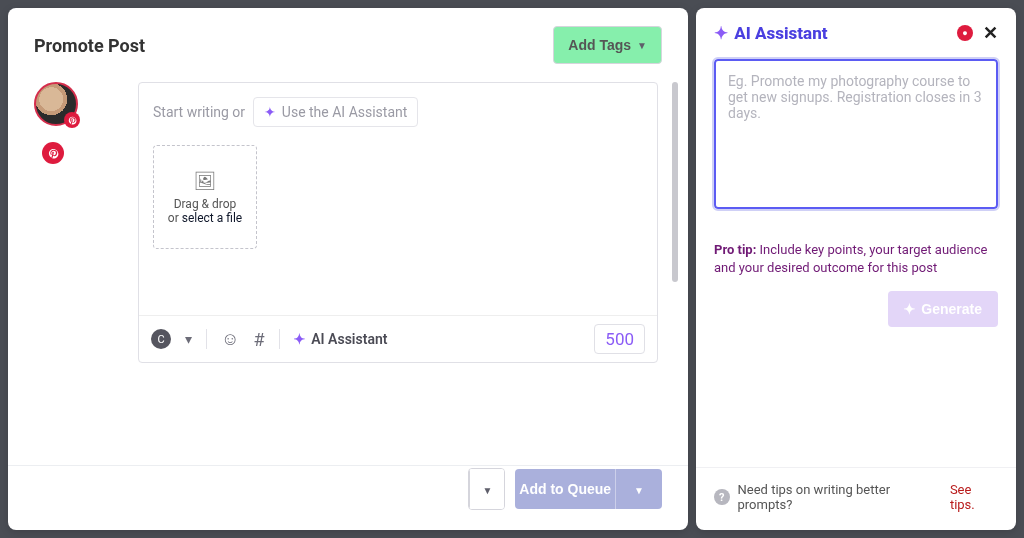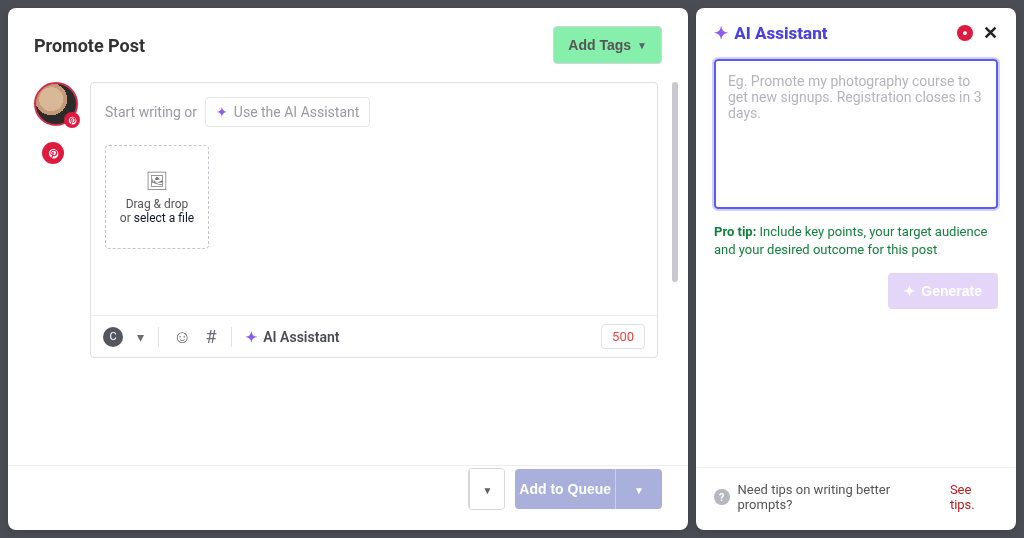--- a/index.html
+++ b/index.html
@@ -88,20 +88,21 @@
       background: #de1b3e;
       display: flex; align-items: center; justify-content: center;
       color: #fff;
       font-size: 11px;
       margin-left: 8px;
     }
     .composer-wrap {
       flex: 1;
       margin-right: 30px;
       position: relative;
+      margin-left: 48px;
     }
     .composer {
       border: 1px solid #e0e0e6;
       border-radius: 4px;
       background: #fff;
     }
     .composer-top {
       padding: 14px 14px 8px;
       display: flex;
       align-items: center;
@@ -160,22 +161,22 @@
     .ai-asst-btn {
       display: flex; align-items: center; gap: 6px;
       color: #4b4b55; font-size: 14px; font-weight: 600;
       cursor: pointer;
     }
     .char-count {
       margin-left: auto;
       border: 1px solid #e0e0e6;
       border-radius: 4px;
       padding: 4px 10px;
-      font-size: 13px;
-      color: #ef4444;
+      font-size: 17px;
+      color: #8b5cf6;
     }
     .scroll-hint {
       position: absolute;
       right: -20px;
       top: 0;
       width: 6px;
       height: 200px;
       background: #c8c8ce;
       border-radius: 3px;
     }
@@ -258,22 +259,22 @@
       border-radius: 4px;
       padding: 12px;
       font-size: 14px;
       font-family: inherit;
       color: #333;
       resize: none;
     }
     .prompt-ta::placeholder { color: #b4b4bd; }
     .pro-tip {
       font-size: 13px;
-      color: #15803d;
-      margin-top: 10px;
+      color: #701a75;
+      margin-top: 28px;
       line-height: 1.4;
     }
     .pro-tip b { font-weight: 700; }
     .gen-wrap { display: flex; justify-content: flex-end; margin-top: 14px; }
     .gen-btn {
       background: #e3d6f8;
       border: none;
       border-radius: 4px;
       padding: 10px 16px;
       font-size: 14px;

